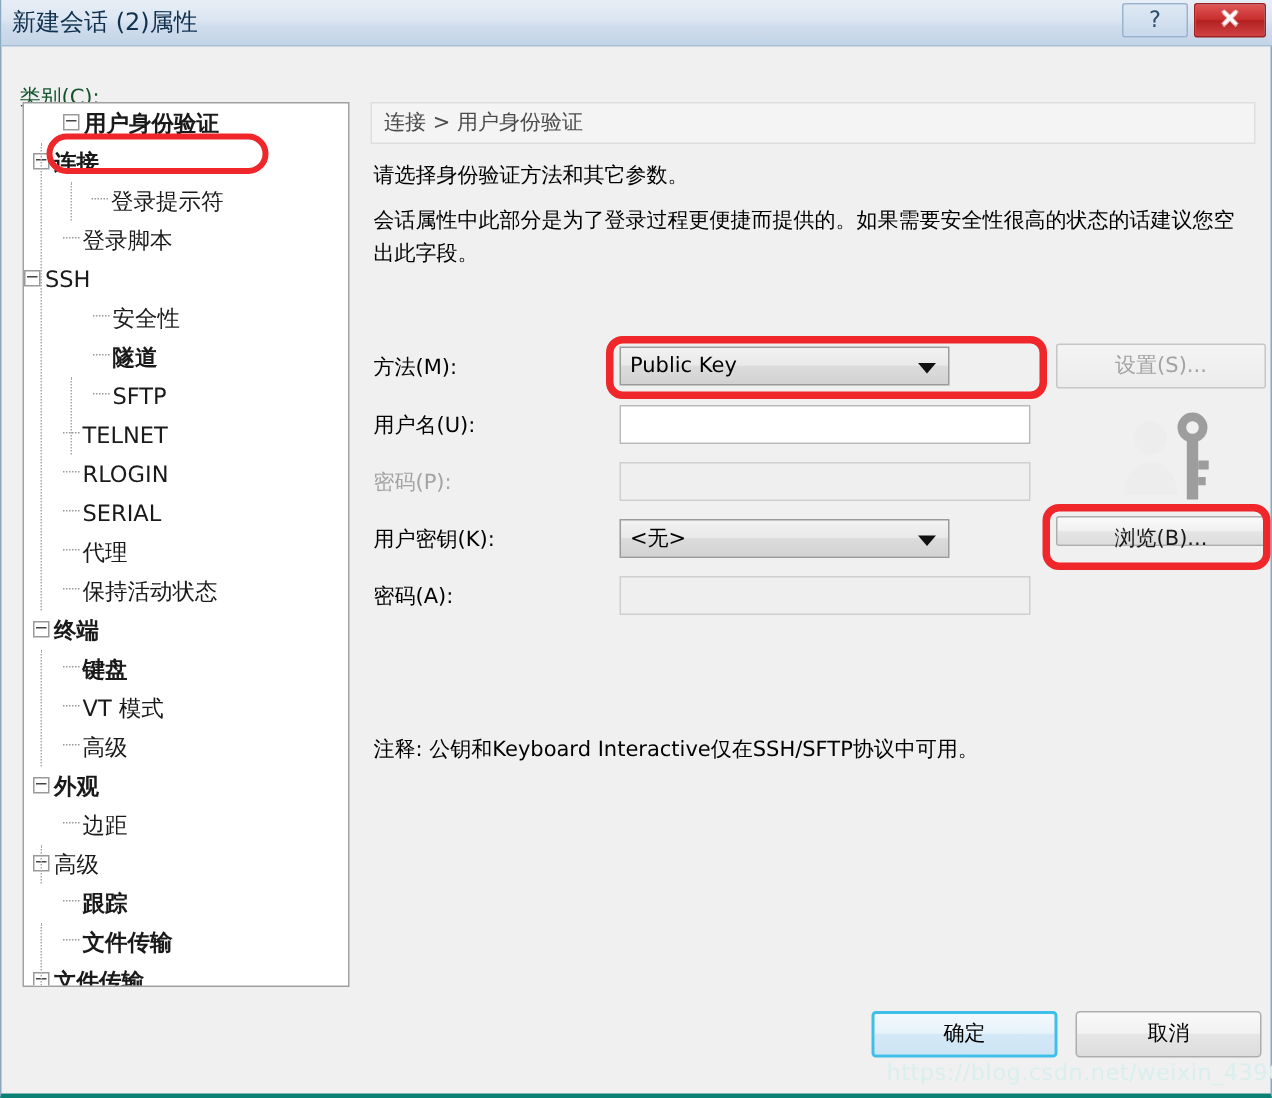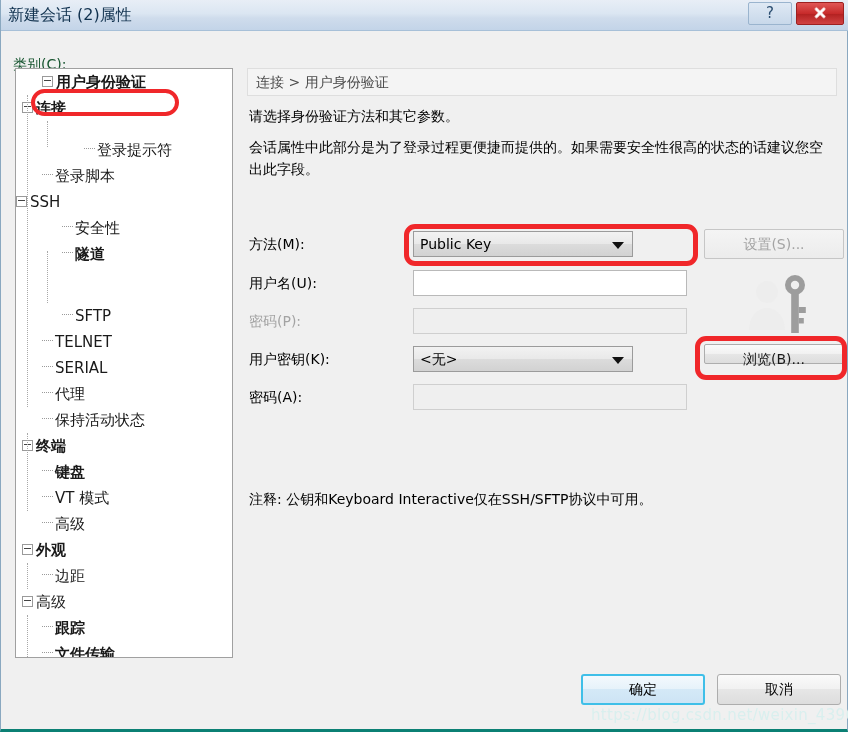--- a/index.html
+++ b/index.html
@@ -335,27 +335,28 @@
       <span class="x">✕</span>
     </div>
   </div>
 
   <div id="category-label">类别(C):</div>
 
   <div id="tree-panel">
     <div id="tree-nodes">
         <div class="tnode bold" style="padding-left: 26px;"><span class="tbox"></span><span class="lbl">用户身份验证</span></div>
         <div class="tnode bold" style="padding-left: 6px;"><span class="tbox"></span><span class="lbl">连接</span></div>
-        <div class="tnode" style="padding-left: 68px; margin-top: 16px;"><span class="dash"></span><span class="lbl">登录提示符</span></div>
+        <div class="tnode" style="padding-left: 45px;"><span class="dash"></span><span class="lbl">登录提示符</span></div>
         <div class="tnode" style="padding-left: 26px;"><span class="dash"></span><span class="lbl">登录脚本</span></div>
         <div class="tnode" style=""><span class="tbox"></span><span class="lbl">SSH</span></div>
         <div class="tnode" style="padding-left: 46px;"><span class="dash"></span><span class="lbl">安全性</span></div>
         <div class="tnode bold" style="padding-left: 46px;"><span class="dash"></span><span class="lbl">隧道</span></div>
-        <div class="tnode" style="padding-left: 46px; margin-top: 36px;"><span class="dash"></span><span class="lbl">SFTP</span></div>
+        <div class="tnode" style="padding-left: 46px;"><span class="dash"></span><span class="lbl">SFTP</span></div>
         <div class="tnode" style="padding-left: 26px;"><span class="dash"></span><span class="lbl">TELNET</span></div>
+        <div class="tnode" style="padding-left: 26px;"><span class="dash"></span><span class="lbl">RLOGIN</span></div>
         <div class="tnode" style="padding-left: 26px;"><span class="dash"></span><span class="lbl">SERIAL</span></div>
         <div class="tnode" style="padding-left: 26px;"><span class="dash"></span><span class="lbl">代理</span></div>
         <div class="tnode" style="padding-left: 26px;"><span class="dash"></span><span class="lbl">保持活动状态</span></div>
         <div class="tnode bold" style="padding-left: 6px;"><span class="tbox"></span><span class="lbl">终端</span></div>
         <div class="tnode bold" style="padding-left: 26px;"><span class="dash"></span><span class="lbl">键盘</span></div>
         <div class="tnode" style="padding-left: 26px;"><span class="dash"></span><span class="lbl">VT 模式</span></div>
         <div class="tnode" style="padding-left: 26px;"><span class="dash"></span><span class="lbl">高级</span></div>
         <div class="tnode bold" style="padding-left: 6px;"><span class="tbox"></span><span class="lbl">外观</span></div>
         <div class="tnode" style="padding-left: 26px;"><span class="dash"></span><span class="lbl">边距</span></div>
         <div class="tnode" style="padding-left: 6px;"><span class="tbox"></span><span class="lbl">高级</span></div>

